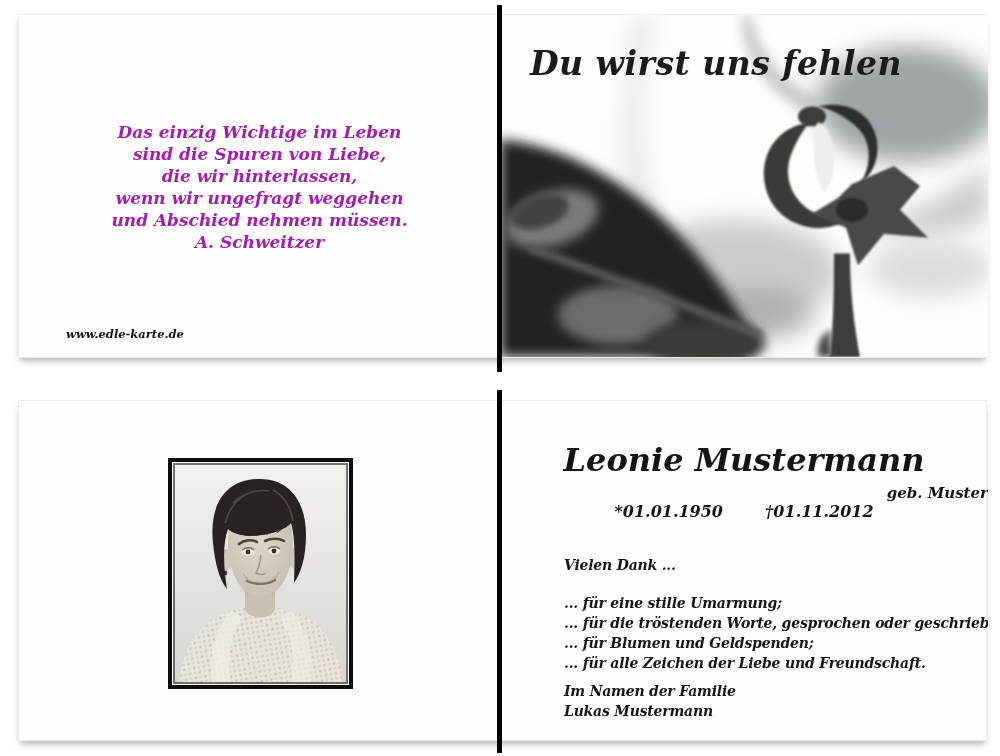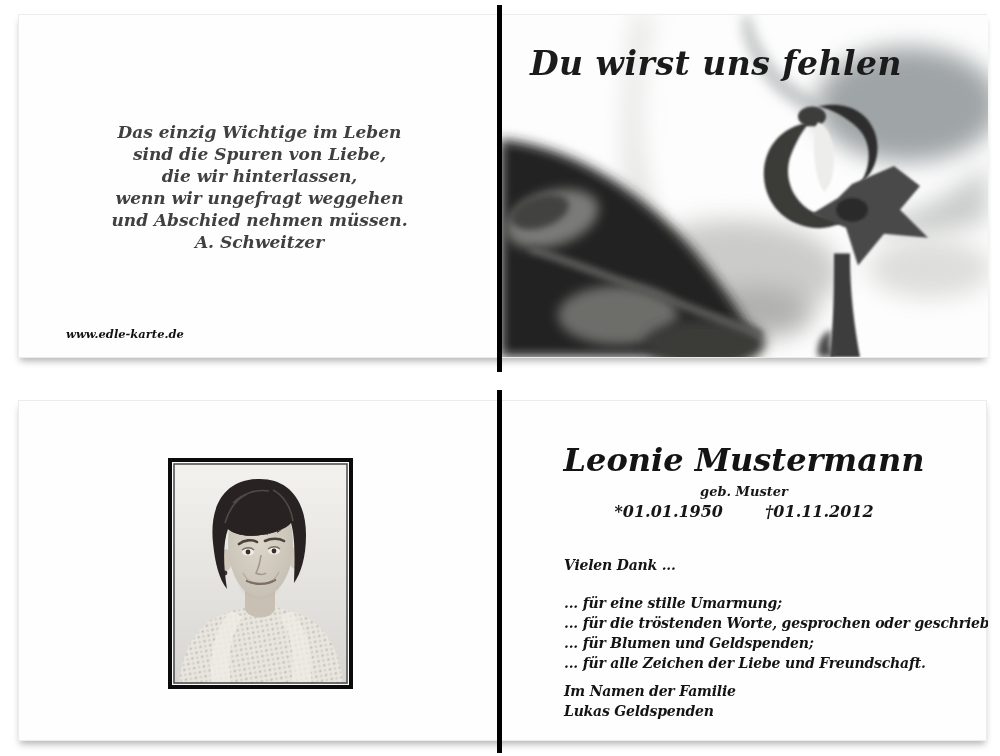--- a/index.html
+++ b/index.html
@@ -30,21 +30,21 @@
   .panel { position:absolute; top:0; height:100%; overflow:hidden; }
   .panel-left  { left:0;     width:481px; }
   .panel-right { left:481px; width:488px; }
 
   
   .quote {
     position:absolute; top:106px; left:0; width:100%;
     text-align:center;
     font-weight:bold; font-style:italic;
     font-size:17px; line-height:22px;
-    color:#404040;
+    color:#a21caf;
   }
   .website {
     position:absolute; left:47px; top:312px;
     font-weight:bold; font-style:italic;
     font-size:11.5px; color:#121212;
   }
 
   
   .orchid-svg { position:absolute; inset:0; width:100%; height:100%; display:block; }
   .front-title {
@@ -64,22 +64,22 @@
   .photo-frame svg { width:100%; height:100%; display:block; }
 
   
   .mem-name {
     position:absolute; top:40px; left:0; width:100%;
     text-align:center; font-weight:bold; font-style:italic;
     font-size:32px; color:#141414; white-space:nowrap;
   }
   .mem-geb {
     position:absolute; top:83px; left:0; width:100%;
-    text-align:center; font-weight:bold; font-style:italic;
-    font-size:13px;
+    text-align:right; font-weight:bold; font-style:italic;
+    font-size:15px;
   }
   .mem-dates {
     position:absolute; top:101px; left:0; width:100%;
     text-align:center; font-weight:bold; font-style:italic;
     font-size:16px;
   }
   .mem-dates .death { margin-left:42px; }
   .thanks {
     position:absolute; left:64px; top:134px; right:6px;
     font-weight:bold; font-style:italic;
@@ -219,20 +219,20 @@
       <span class="birth">*01.01.1950</span><span class="death">†01.11.2012</span>
     </div>
     <div class="thanks">
       <div class="intro">Vielen Dank ...</div>
       <div class="t-line">... für eine stille Umarmung;</div>
       <div class="t-line">... für die tröstenden Worte, gesprochen oder geschrieben;</div>
       <div class="t-line">... für Blumen und Geldspenden;</div>
       <div class="t-line">... für alle Zeichen der Liebe und Freundschaft.</div>
       <div class="closing">
         <div class="c-line">Im Namen der Familie</div>
-        <div class="c-line">Lukas Geldspenden</div>
+        <div class="c-line">Lukas Mustermann</div>
       </div>
     </div>
   </div>
 </div>
 
 <div class="fold" id="fold-top"></div>
 <div class="fold" id="fold-bottom"></div>
 
 </body></html>

